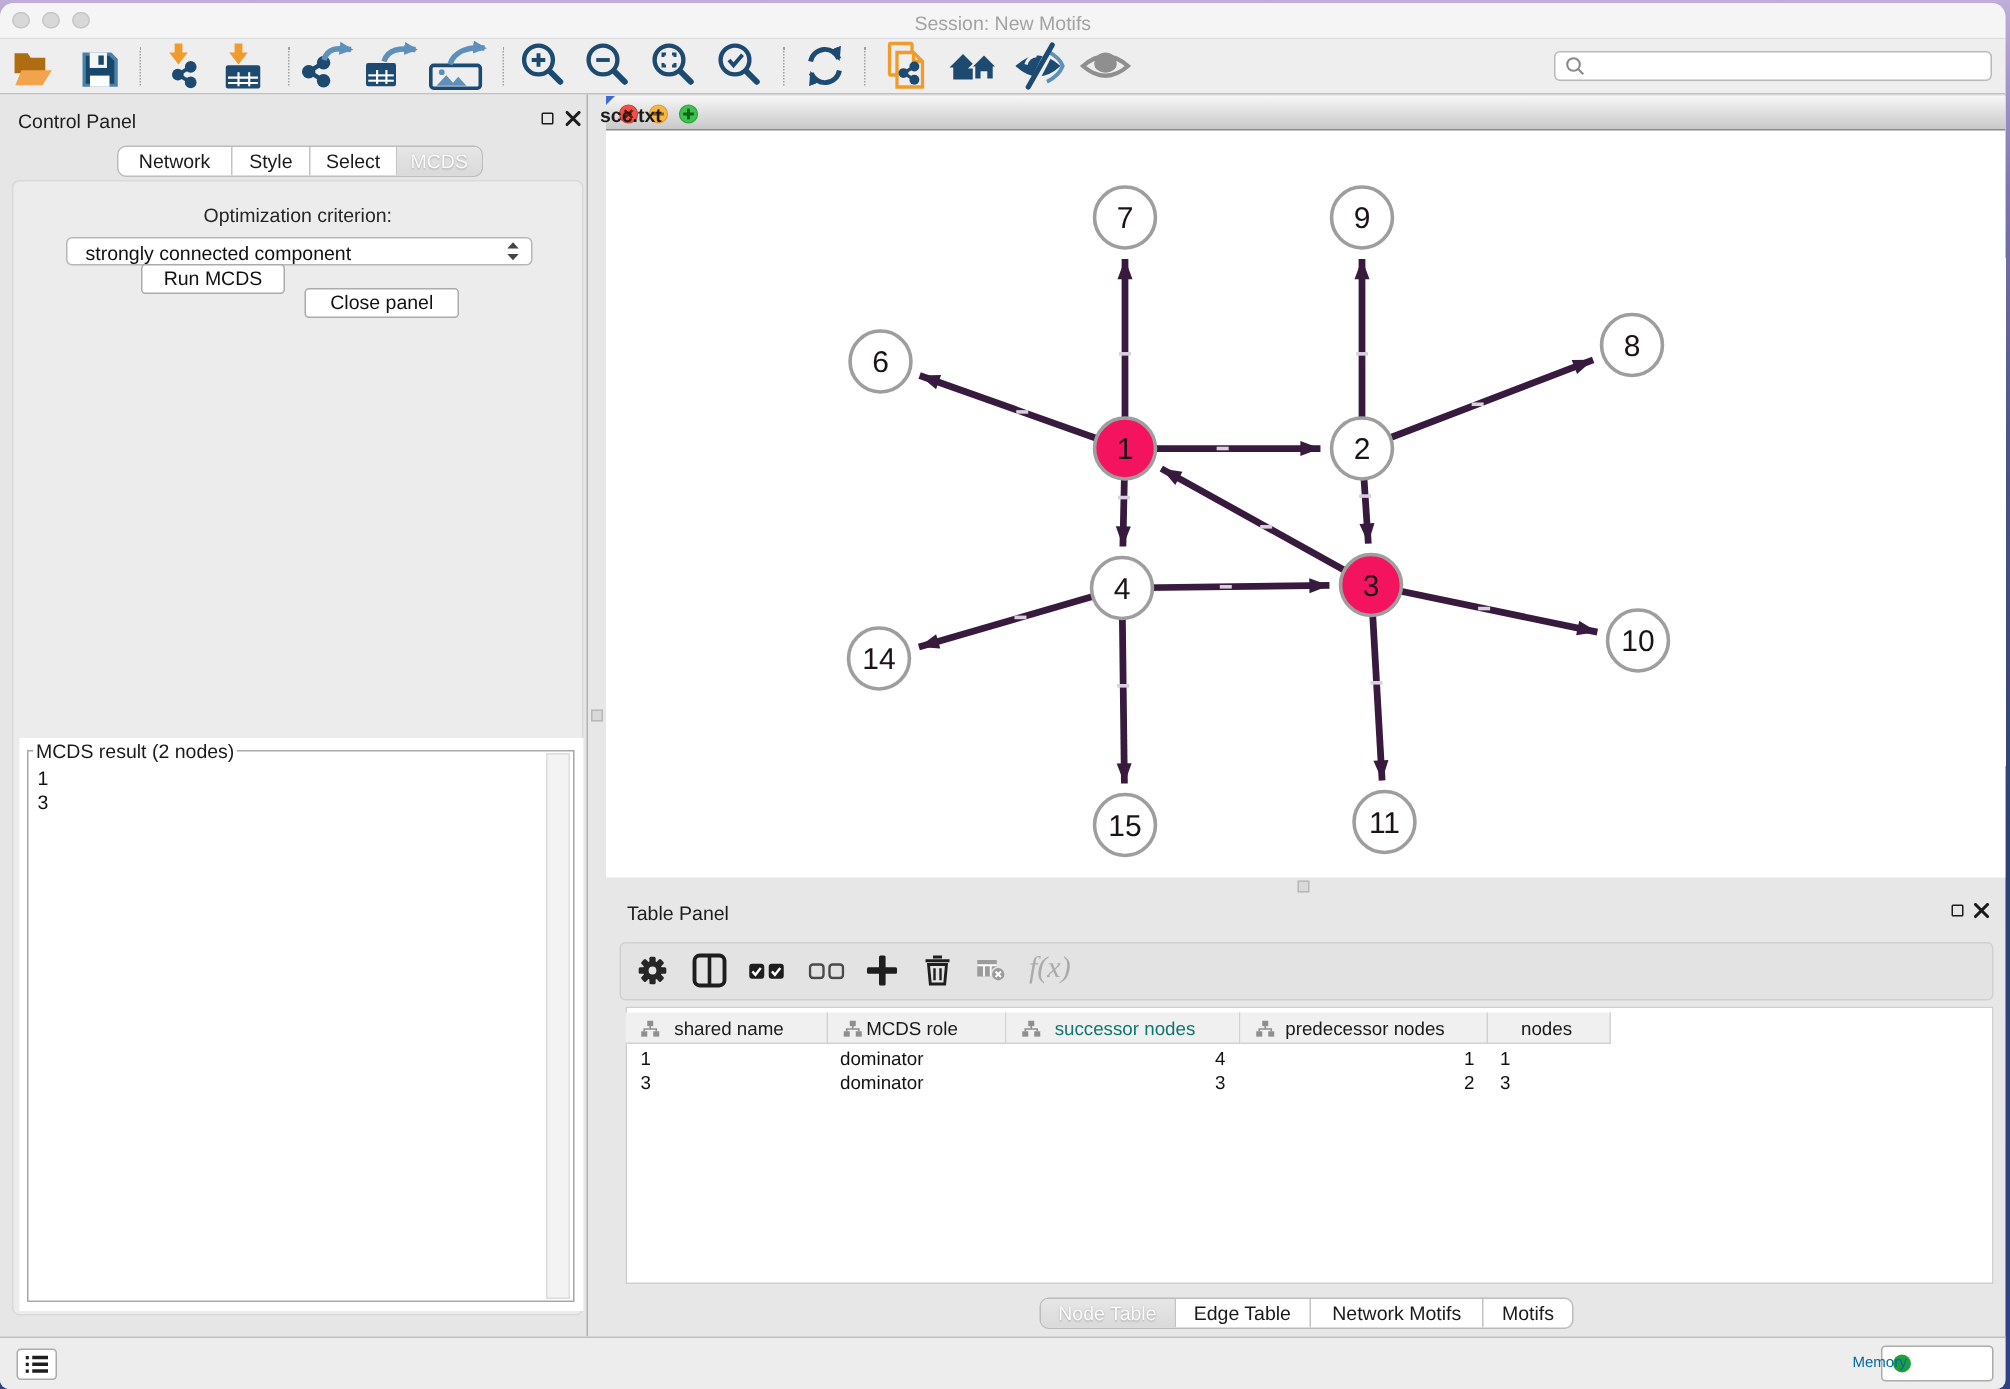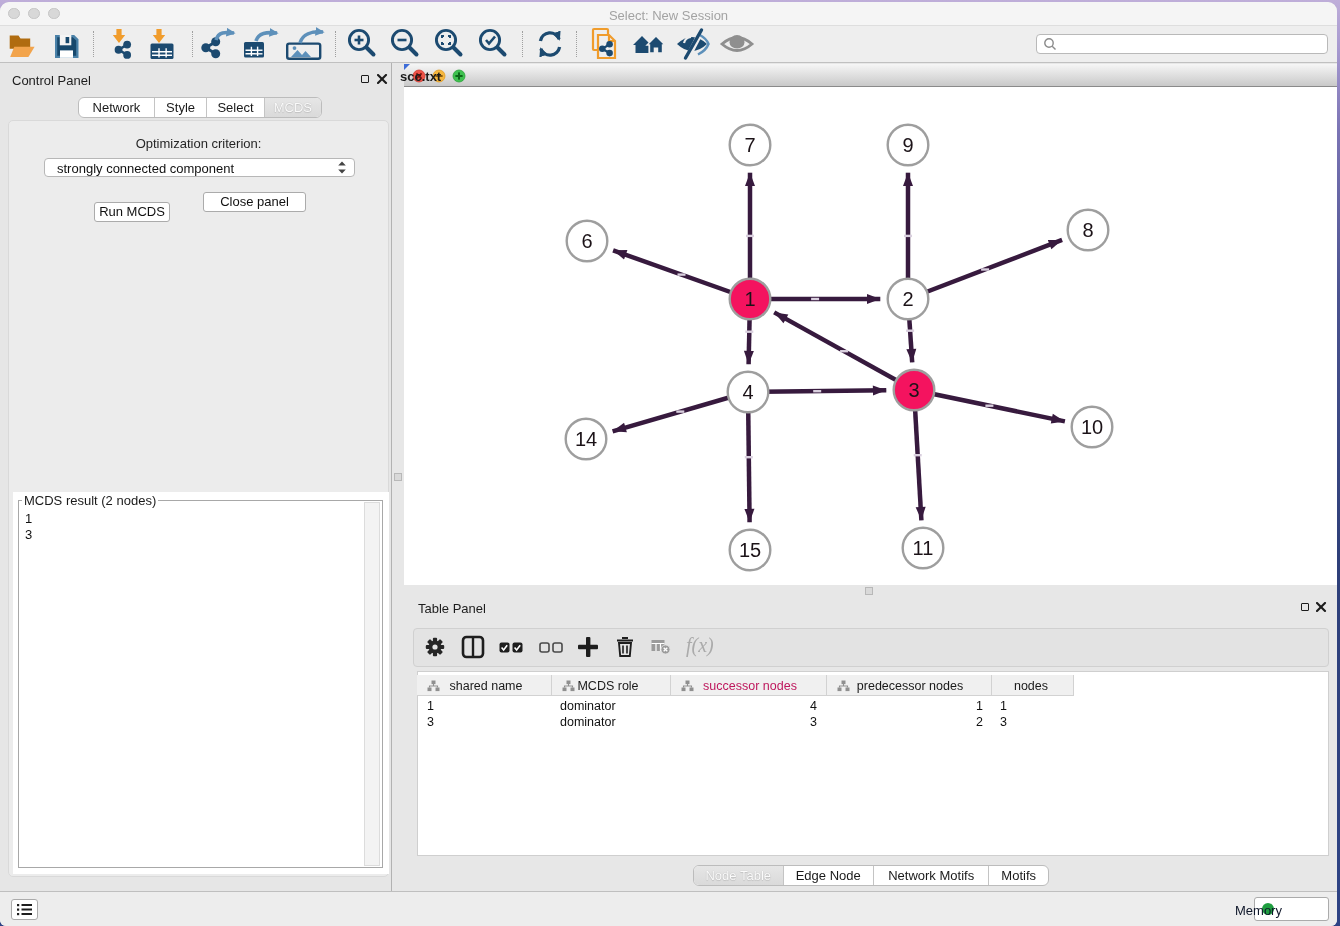--- a/index.html
+++ b/index.html
@@ -8,21 +8,21 @@
       <marker id="ms" markerUnits="userSpaceOnUse" markerWidth="10" markerHeight="10" refX="7.6" refY="5" orient="auto">
         <path d="M0,0.6 L9.2,5 L0,9.4 Z" fill="#5d90ba"></path>
       </marker>
     </defs>
   </svg>
 <div class="app">
     <div class="abs" style="left:0;top:0;width:1337px;height:24px;background:#f5f5f5;border-radius:9px 9px 0 0;border-bottom:1px solid #dedede"></div>
     <div class="abs" style="left:8.3px;top:6px;width:11.4px;height:11.4px;border-radius:50%;background:#d8d8d8;border:1px solid #c5c5c5"></div>
     <div class="abs" style="left:28.3px;top:6px;width:11.4px;height:11.4px;border-radius:50%;background:#d8d8d8;border:1px solid #c5c5c5"></div>
     <div class="abs" style="left:48.3px;top:6px;width:11.4px;height:11.4px;border-radius:50%;background:#d8d8d8;border:1px solid #c5c5c5"></div>
-    <div class="abs" style="left:0;top:6px;width:1337px;text-align:center;font-size:13px;color:#a3a3a3">Select: New Session</div>
+    <div class="abs" style="left:0;top:6px;width:1337px;text-align:center;font-size:13px;color:#a3a3a3">Session: New Motifs</div>
     <div class="abs" style="left:0;top:24px;width:1337px;height:37px;background:#eeeeee;border-bottom:1px solid #c0c0c0"></div>
     <div class="abs" style="left:93px;top:29px;width:0;height:26px;border-left:1px dotted #9f9f9f"></div>
     <div class="abs" style="left:192px;top:29px;width:0;height:26px;border-left:1px dotted #9f9f9f"></div>
     <div class="abs" style="left:335px;top:29px;width:0;height:26px;border-left:1px dotted #9f9f9f"></div>
     <div class="abs" style="left:522px;top:29px;width:0;height:26px;border-left:1px dotted #9f9f9f"></div>
     <div class="abs" style="left:576px;top:29px;width:0;height:26px;border-left:1px dotted #9f9f9f"></div>
     <svg width="36" height="36" viewBox="0 0 36 36" style="position:absolute;left:4px;top:24px">
       <path d="M5.7,9.5 h8.8 l2,3 h9.7 v10.3 H5.7 z" fill="#b06c10"></path>
       <path d="M10.3,20.8 H30.6 L24.4,30.9 H6.2 z" fill="#f2a44c"></path>
     </svg>
@@ -141,21 +141,21 @@
       <div class="sel" style="width:58px">MCDS</div>
     </div>
     <div class="abs" style="left:8px;top:118px;width:381px;height:757px;background:#ececec;border:1px solid #d9d9d9;border-radius:5px"></div>
     <div class="abs" style="left:8px;top:134px;width:381px;text-align:center;font-size:13px;color:#262626">Optimization criterion:</div>
     <div class="abs" style="left:44px;top:156px;width:311px;height:19px;background:#fff;border:1px solid #b7b7b7;border-radius:4px"></div>
     <div class="abs" style="left:57px;top:159px;font-size:13px;color:#111">strongly connected component</div>
     <svg width="10" height="13" style="position:absolute;left:337px;top:159px">
       <path d="M5,0.5 L8.8,4.6 H1.2 Z" fill="#444"></path>
       <path d="M5,12.5 L8.8,8.4 H1.2 Z" fill="#444"></path>
     </svg>
-    <div class="btn" style="left:94px;top:200px;width:76px;height:20px;line-height:18px">Run MCDS</div>
+    <div class="btn" style="left:94px;top:174px;width:96px;height:20px;line-height:18px">Run MCDS</div>
     <div class="btn" style="left:203px;top:190px;width:103px;height:20px;line-height:18px">Close panel</div>
     <div class="abs" style="left:13px;top:490px;width:376px;height:382px;background:#fff"></div>
     <div class="abs" style="left:18px;top:498px;width:365px;height:368px;border:1px solid #a8a8a8"></div>
     <div class="abs" style="left:22px;top:491px;background:#fff;padding:0 2px;font-size:13px;color:#1a1a1a">MCDS result (2 nodes)</div>
     <div class="abs" style="left:25px;top:509px;font-size:13px;line-height:16px;color:#111">1<br>3</div>
     <div class="abs" style="left:364px;top:500px;width:16px;height:364px;background:#f3f3f3;border:1px solid #dcdcdc"></div>
     <div class="abs" style="left:394px;top:471px;width:8px;height:8px;background:#d9d9d9;border:1px solid #b8b8b8"></div>
     <div class="abs" style="left:404px;top:62px;width:933px;height:521px;background:#fff"></div>
     <div class="abs" style="left:404px;top:62px;width:933px;height:23px;background:linear-gradient(#f6f6f6,#c9c9c9);border-bottom:1px solid #8a8a8a"></div>
     <div class="abs" style="left:404px;top:62px;width:6px;height:6px;background:#3d6cd8;clip-path:polygon(0 0,100% 0,0 100%)"></div>
@@ -301,21 +301,21 @@
       <path d="M6.5,4 v2 M2.5,7.5 v-1.5 h8 v1.5" fill="none" stroke="#8f8f8f" stroke-width="1.1"></path>
     </svg>
     <div class="abs" style="left:518px;top:677px;width:180px;text-align:center;font-size:12.5px;color:#1a1a1a">MCDS role</div>
     <div class="abs" style="left:671px;top:673px;width:156px;height:21px;background:#f0f0f0;border-right:1px solid #d2d2d2;border-bottom:1px solid #d2d2d2;"></div>
     <svg width="13" height="12" style="position:absolute;left:681px;top:678px">
       <rect x="4.5" y="0.5" width="4" height="3.6" fill="#8f8f8f"></rect>
       <rect x="0.5" y="7.5" width="4" height="3.6" fill="#8f8f8f"></rect>
       <rect x="8.5" y="7.5" width="4" height="3.6" fill="#8f8f8f"></rect>
       <path d="M6.5,4 v2 M2.5,7.5 v-1.5 h8 v1.5" fill="none" stroke="#8f8f8f" stroke-width="1.1"></path>
     </svg>
-    <div class="abs" style="left:660px;top:677px;width:180px;text-align:center;font-size:12.5px;color:#be185d">successor nodes</div>
+    <div class="abs" style="left:660px;top:677px;width:180px;text-align:center;font-size:12.5px;color:#0f766e">successor nodes</div>
     <div class="abs" style="left:827px;top:673px;width:165px;height:21px;background:#f0f0f0;border-right:1px solid #d2d2d2;border-bottom:1px solid #d2d2d2;"></div>
     <svg width="13" height="12" style="position:absolute;left:837px;top:678px">
       <rect x="4.5" y="0.5" width="4" height="3.6" fill="#8f8f8f"></rect>
       <rect x="0.5" y="7.5" width="4" height="3.6" fill="#8f8f8f"></rect>
       <rect x="8.5" y="7.5" width="4" height="3.6" fill="#8f8f8f"></rect>
       <path d="M6.5,4 v2 M2.5,7.5 v-1.5 h8 v1.5" fill="none" stroke="#8f8f8f" stroke-width="1.1"></path>
     </svg>
     <div class="abs" style="left:820px;top:677px;width:180px;text-align:center;font-size:12.5px;color:#1a1a1a">predecessor nodes</div>
     <div class="abs" style="left:992px;top:673px;width:82px;height:21px;background:#f0f0f0;border-right:1px solid #d2d2d2;border-bottom:1px solid #d2d2d2;"></div>
     <div class="abs" style="left:941px;top:677px;width:180px;text-align:center;font-size:12.5px;color:#1a1a1a">nodes</div>
@@ -324,33 +324,33 @@
     <div class="abs" style="left:700px;top:697px;width:117px;text-align:right;font-size:12.5px;color:#111">4</div>
     <div class="abs" style="left:860px;top:697px;width:123px;text-align:right;font-size:12.5px;color:#111">1</div>
     <div class="abs" style="left:1000px;top:697px;font-size:12.5px;color:#111">1</div>
     <div class="abs" style="left:427px;top:713px;font-size:12.5px;color:#111">3</div>
     <div class="abs" style="left:560px;top:713px;font-size:12.5px;color:#111">dominator</div>
     <div class="abs" style="left:700px;top:713px;width:117px;text-align:right;font-size:12.5px;color:#111">3</div>
     <div class="abs" style="left:860px;top:713px;width:123px;text-align:right;font-size:12.5px;color:#111">2</div>
     <div class="abs" style="left:1000px;top:713px;font-size:12.5px;color:#111">3</div>
     <div class="seg" style="left:693px;top:863px;width:356px;height:21px">
       <div class="sel" style="width:90px">Node Table</div>
-      <div style="width:91px">Edge Node</div>
+      <div style="width:91px">Edge Table</div>
       <div style="width:116px">Network Motifs</div>
       <div style="width:59px">Motifs</div>
     </div>
     <div class="abs" style="left:0;top:889px;width:1337px;height:35px;background:#ededed;border-top:1px solid #bfbfbf"></div>
     <div class="btn" style="left:11px;top:897px;width:27px;height:21px"></div>
     <svg width="15" height="13" style="position:absolute;left:17px;top:901px">
       <g stroke="#1e1e1e" stroke-width="2.2">
         <line x1="4.5" y1="2" x2="15" y2="2"></line>
         <line x1="4.5" y1="6.5" x2="15" y2="6.5"></line>
         <line x1="4.5" y1="11" x2="15" y2="11"></line>
       </g>
       <g fill="#1e1e1e">
         <rect x="0" y="1" width="2.2" height="2.2"></rect>
         <rect x="0" y="5.5" width="2.2" height="2.2"></rect>
         <rect x="0" y="10" width="2.2" height="2.2"></rect>
       </g>
     </svg>
     <div class="btn" style="left:1254px;top:895px;width:75px;height:24px"></div>
     <div class="abs" style="left:1262px;top:901px;width:12px;height:12px;border-radius:50%;background:#1f9e40"></div>
-    <div class="abs" style="left:1235px;top:901px;font-size:13px;color:#0f172a">Memory</div>
+    <div class="abs" style="left:1235px;top:901px;font-size:10px;color:#0369a1">Memory</div>
   </div>
 </body></html>

